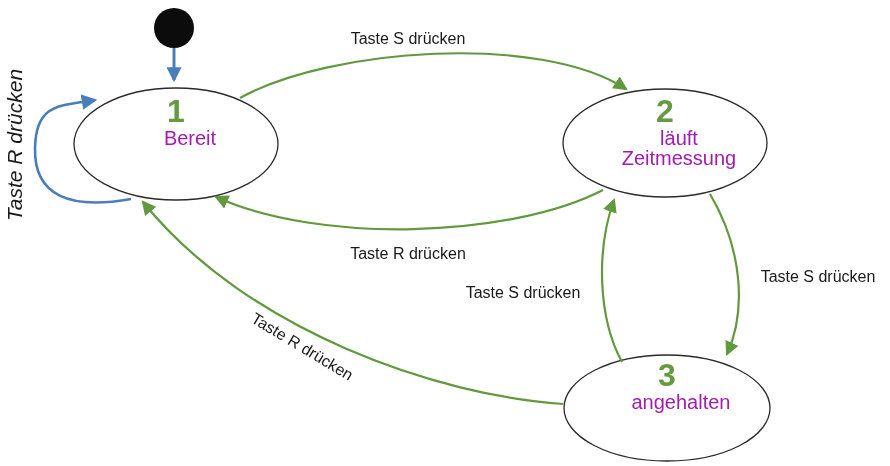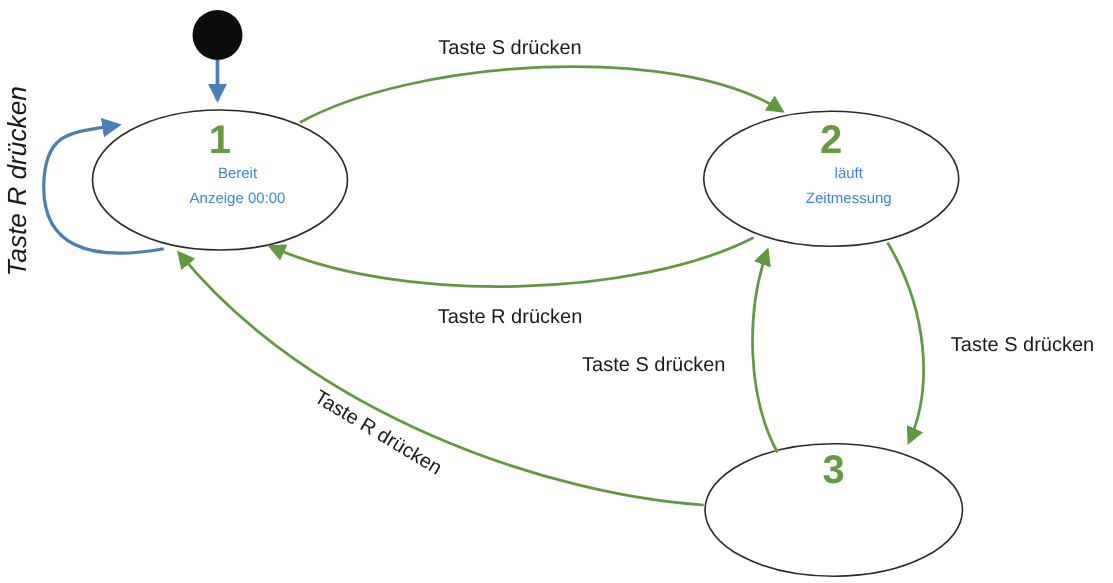--- a/index.html
+++ b/index.html
@@ -34,23 +34,23 @@
     text-align:center;
     pointer-events:none;
   }
   .state-number{
     font-size:32px;
     font-weight:700;
     line-height:34px;
     color:#669a41;
   }
   .state-line{
-    font-size:12px;
+    font-size:20px;
     line-height:20px;
-    color:#3b82f6;
+    color:#a21caf;
     padding-left:28px;
   }
   .state1-content{left:74px;top:94px;width:204px;}
   .state2-content{left:563px;top:94px;width:204px;}
   .state3-content{left:564px;top:358px;width:206px;}
 </style>
 </head>
 <body>
 
 <div class="canvas">
@@ -84,31 +84,31 @@
     <path d="M 710,194 C 742,248 747,310 727,354" fill="none" stroke="#61993f" stroke-width="2.2" marker-end="url(#arrow-green)"></path>
 
     <path d="M 622,362 C 598,318 596,250 614,200" fill="none" stroke="#61993f" stroke-width="2.2" marker-end="url(#arrow-green)"></path>
 
     <path d="M 563,404 C 440,396 248,332 143,202" fill="none" stroke="#61993f" stroke-width="2.2" marker-end="url(#arrow-green)"></path>
   </svg>
 
   <div class="state-content state1-content">
     <div class="state-number">1</div>
     <div class="state-line">Bereit</div>
-    <div class="state-line">Anzeige 00:00</div>
   </div>
 
   <div class="state-content state2-content">
     <div class="state-number">2</div>
     <div class="state-line">läuft</div>
     <div class="state-line">Zeitmessung</div>
   </div>
 
   <div class="state-content state3-content">
     <div class="state-number">3</div>
+    <div class="state-line">angehalten</div>
   </div>
 
   <div class="label lbl-1-2">Taste S drücken</div>
   <div class="label lbl-2-1">Taste R drücken</div>
   <div class="label lbl-3-2">Taste S drücken</div>
   <div class="label lbl-2-3">Taste S drücken</div>
   <div class="label lbl-3-1">Taste R drücken</div>
   <div class="label lbl-self">Taste R drücken</div>
 
 </div>

